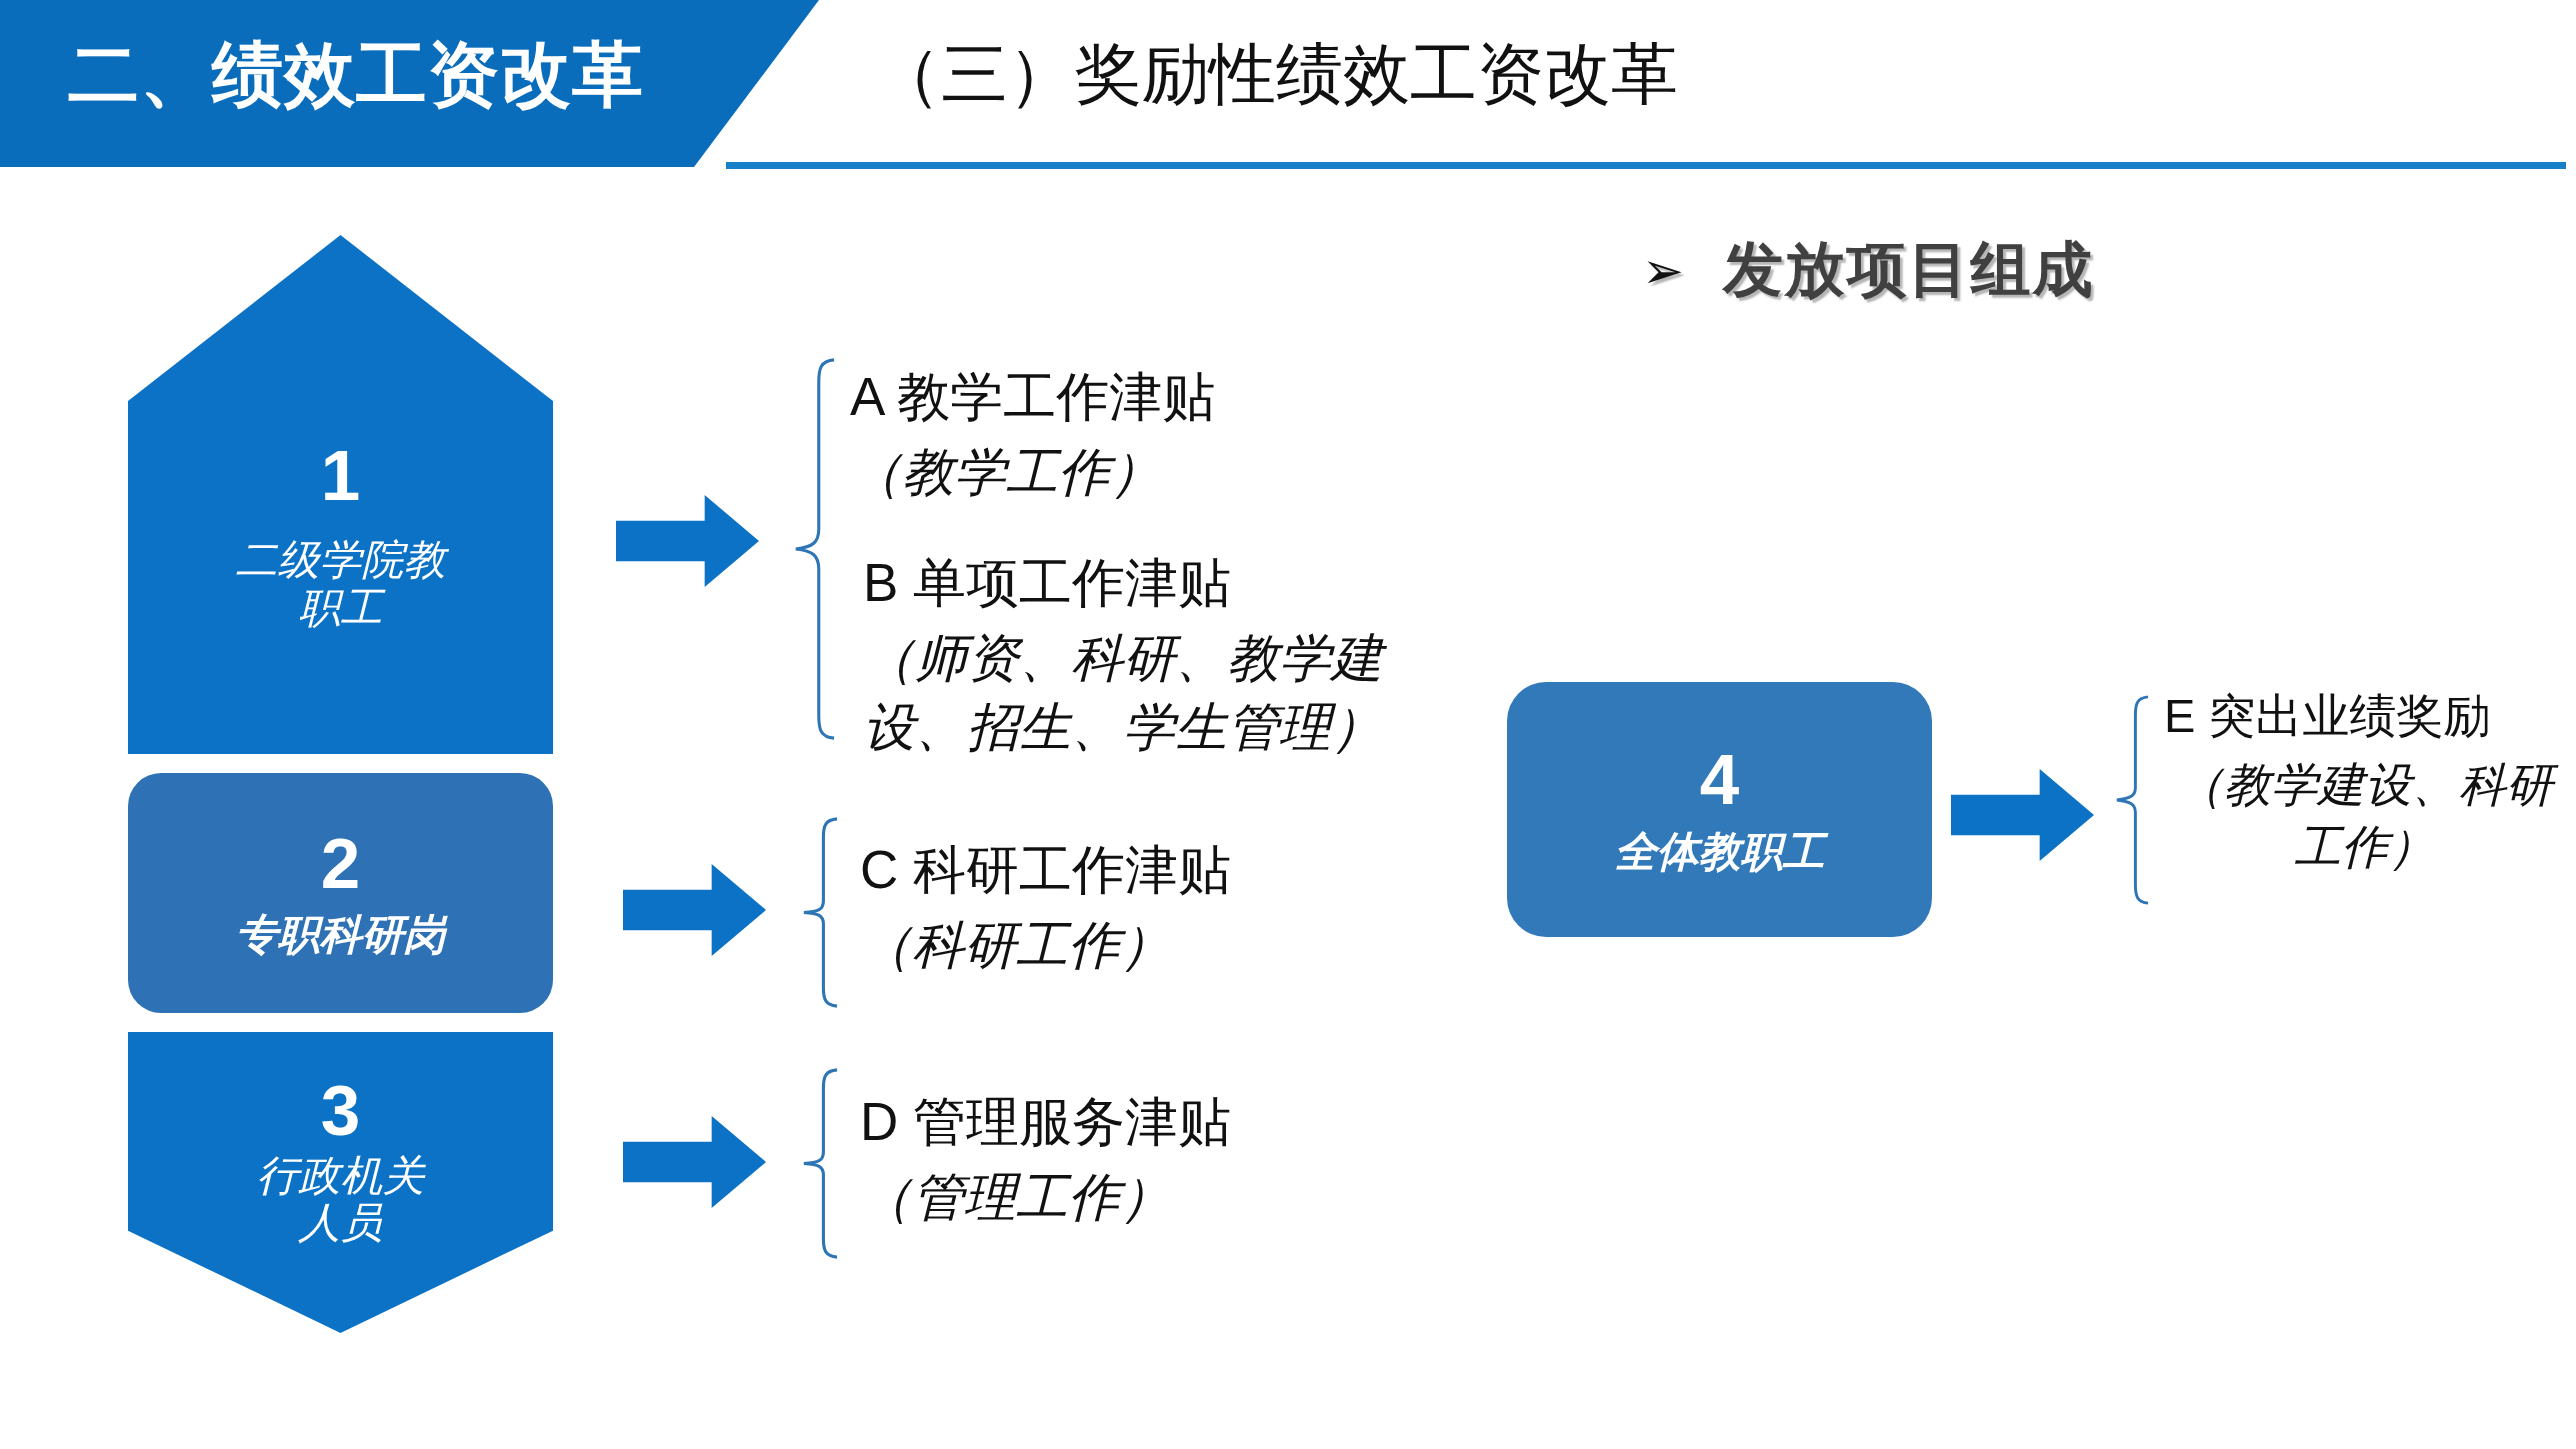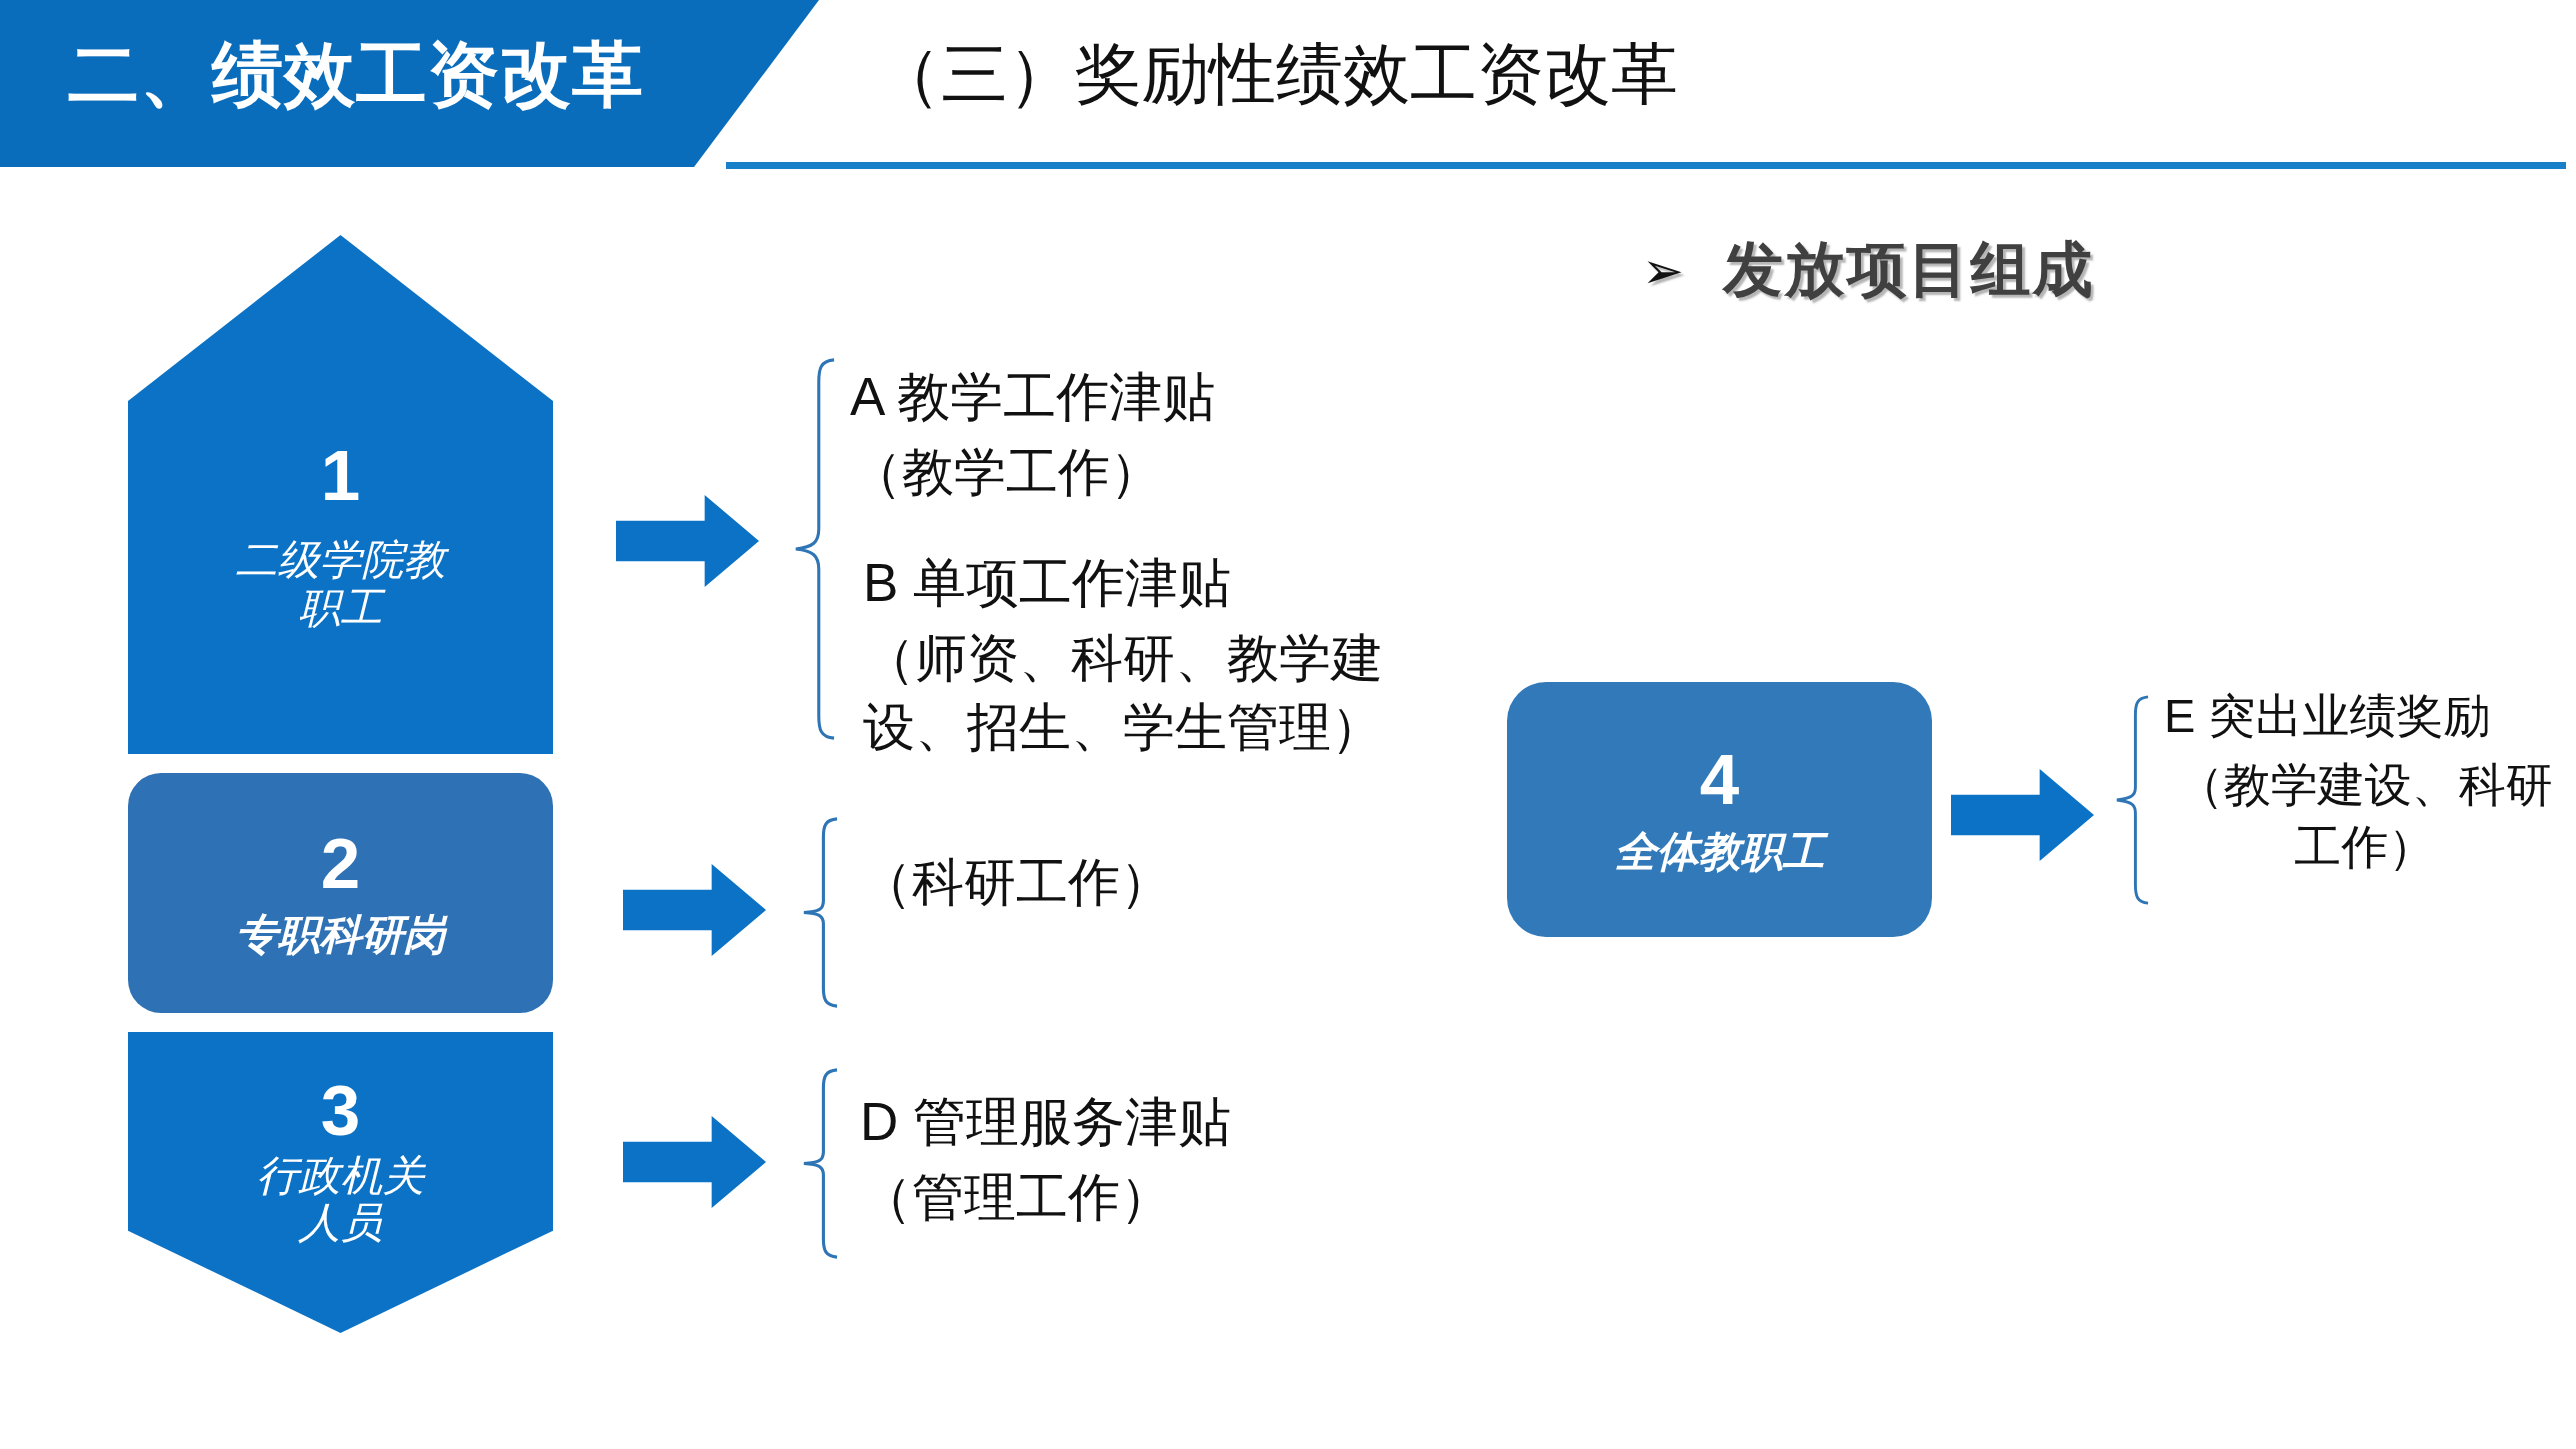--- a/index.html
+++ b/index.html
@@ -106,21 +106,21 @@
   #brace-c {left:800px;top:816px;width:39px;height:193px;}
   #brace-d {left:800px;top:1067px;width:39px;height:193px;}
   #brace-e {left:2113px;top:694px;width:37px;height:212px;}
 
   
   .item{position:absolute;}
   .item .head{
     font-size:53px;font-weight:400;color:#111;white-space:nowrap;line-height:1.2;
   }
   .item .sub{
-    font-size:52px;font-weight:400;color:#111;line-height:1.33;margin-top:9.7px;
+    font-size:52px;font-weight:400;color:#111;line-height:1.33;margin-top:9.7px;font-style:italic;
   }
   #item-a{left:850px;top:365px;width:618px;}
   #item-b{left:850px;top:551px;width:618px;margin-left:13px;}
   #item-b .sub{width:580px;}
   #item-c{left:860px;top:838px;width:618px;}
   #item-d{left:860px;top:1090px;width:618px;}
 
   #item-e{left:2164px;top:688px;width:415px;}
   #item-e .head{font-size:47px;}
   #item-e .sub{font-size:47px;line-height:1.32;text-align:center;width:386px;margin-left:7.7px;}
@@ -195,20 +195,21 @@
     <div class="head">A  教学工作津贴</div>
     <div class="sub">（教学工作）</div>
   </div>
 
   <div class="item" id="item-b">
     <div class="head">B  单项工作津贴</div>
     <div class="sub">（师资、科研、教学建设、招生、学生管理）</div>
   </div>
 
   <div class="item" id="item-c">
+    <div class="head">C  科研工作津贴</div>
     <div class="sub">（科研工作）</div>
   </div>
 
   <div class="item" id="item-d">
     <div class="head">D 管理服务津贴</div>
     <div class="sub">（管理工作）</div>
   </div>
 
   <div class="item" id="item-e">
     <div class="head">E 突出业绩奖励</div>

